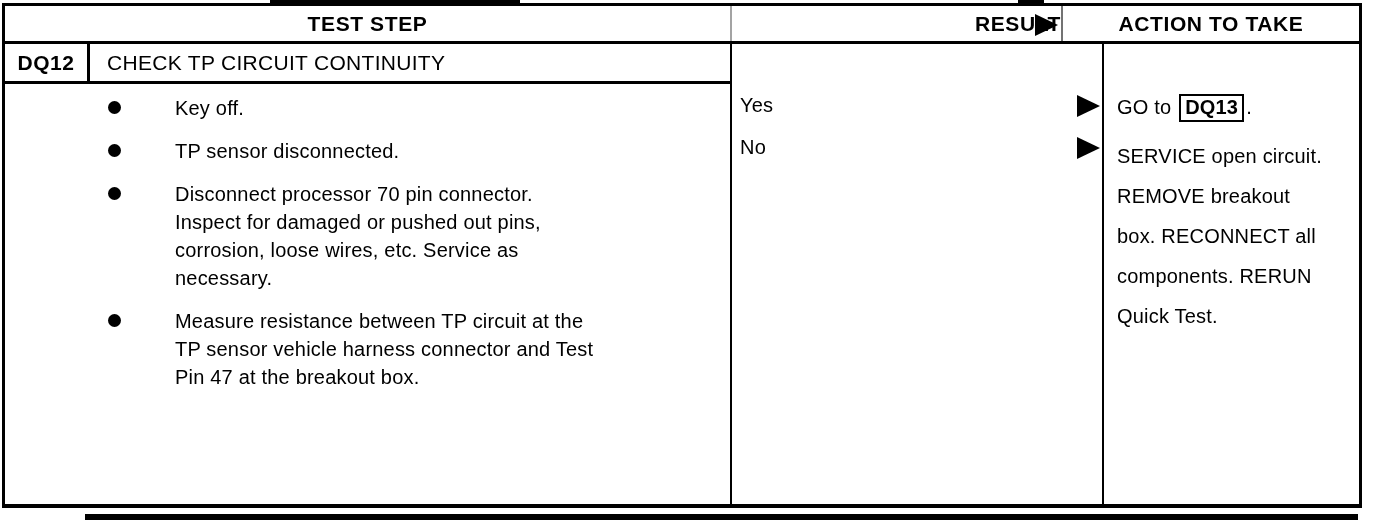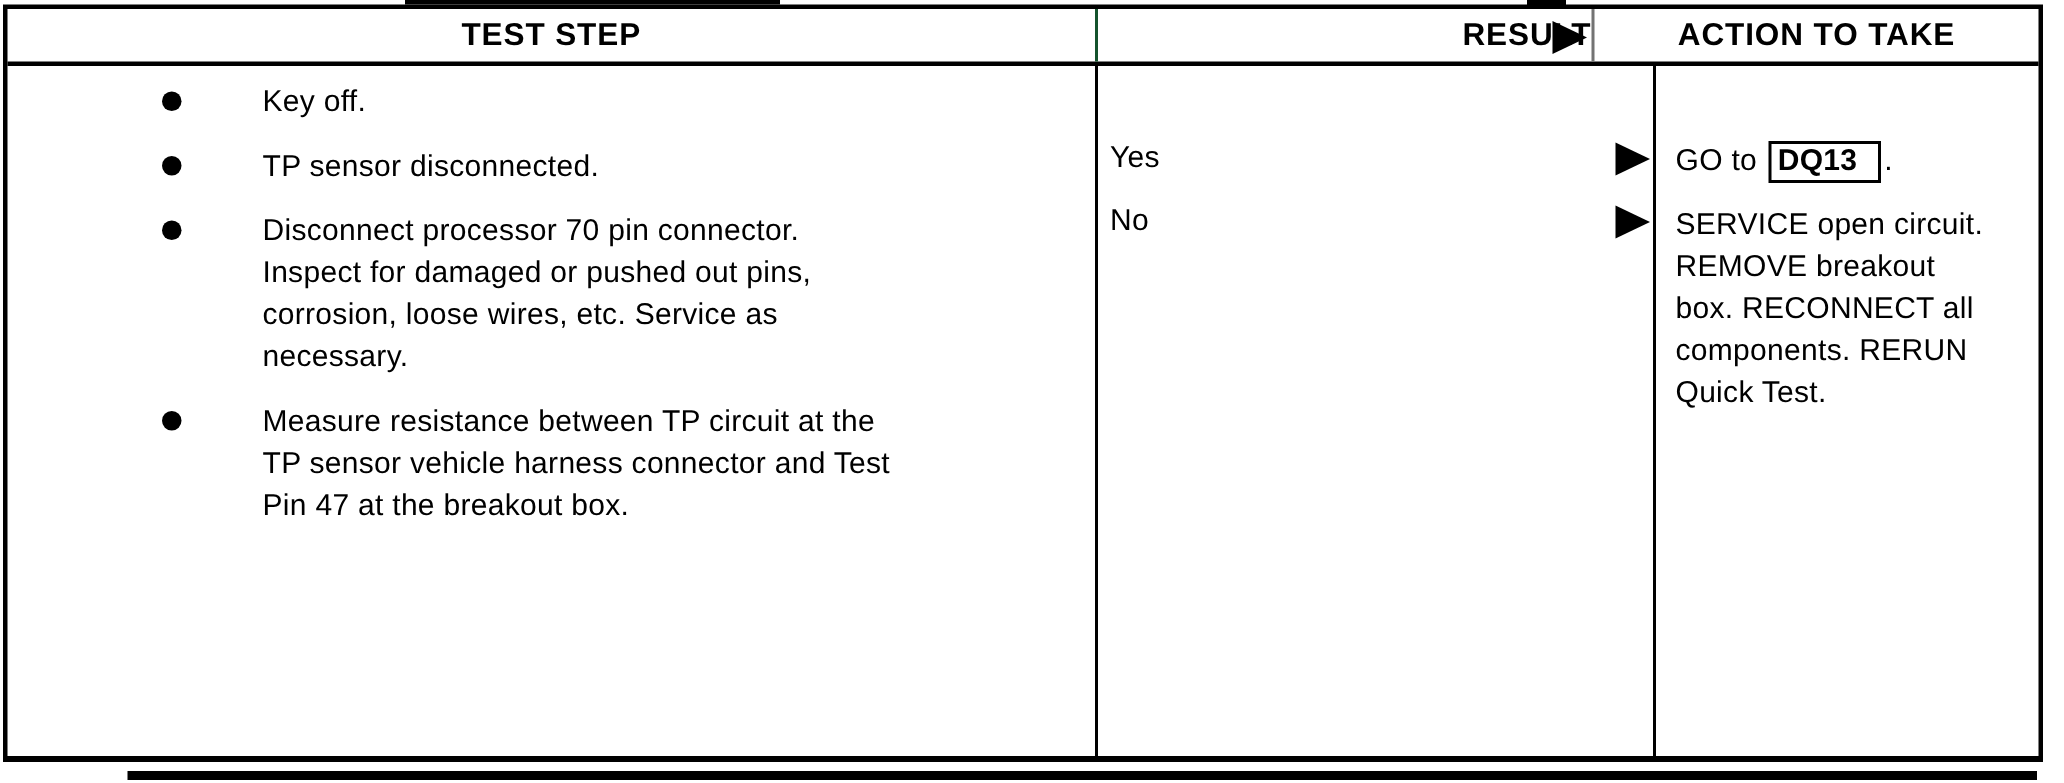--- a/index.html
+++ b/index.html
@@ -9,21 +9,21 @@
 
   
   .tbl { position:absolute; left:2px; top:3px; width:1360px; height:505px;
          border:3px solid #000; border-bottom-width:4px;
          display:flex; flex-direction:column; background:#fff; }
 
   
   .hdr { display:flex; height:38px; border-bottom:3px solid #000; flex:0 0 auto; }
   .hdr-cell { display:flex; align-items:center; justify-content:center;
               font-weight:bold; font-size:21px; letter-spacing:0.6px; }
-  .h-col1 { width:727px; border-right:2px solid #14532d; }
+  .h-col1 { width:727px; border-right:2px solid #a3a3a3; }
   .h-col2 { width:331px; border-right:2px solid #737373; position:relative;justify-content:flex-end; }
   .h-col3 { flex:1; }
   .tri { width:0; height:0; border-top:11px solid transparent;
          border-bottom:11px solid transparent; border-left:23px solid #000; }
   .hdr-arrow { position:absolute; right:3px; top:8px; }
 
   
   .bdy { flex:1; display:flex; }
   .b-col1 { width:727px; border-right:2px solid #000; display:flex; flex-direction:column; }
   .b-col2 { width:372px; border-right:2px solid #000; padding-top:50px; }
@@ -46,22 +46,22 @@
   .bullet.bold .btext { font-weight:bold; }
 
   
   .result-row { position:relative; height:42px; padding-left:8px;
                 font-size:20px; letter-spacing:0.2px; }
   .result-arrow { position:absolute; right:2px; top:1px; }
 
   
   .action-go { height:42px; font-size:20px; letter-spacing:0.2px; white-space:nowrap; }
   .ref-box { display:inline-block; border:2px solid #000; font-weight:bold;
-             padding:0 14px 1px 4px; margin:0 2px; }
-  .action-no { font-size:20px; line-height:28px; letter-spacing:0.2px; white-space:pre-line; }
+             padding:0 4px 1px 4px; margin:0 2px; }
+  .action-no { font-size:20px; line-height:40px; letter-spacing:0.2px; white-space:pre-line; }
 
   
   .art { position:absolute; background:#000; }
   .art-top1 { left:270px; top:0; width:250px; height:3px; }
   .art-top2 { left:1018px; top:0; width:26px; height:5px; }
   .art-bottom { left:85px; top:514px; width:1273px; height:6px; }
 </style>
 </head>
 <body>
 
@@ -74,20 +74,24 @@
       <div class="hdr-cell h-col2">
         <span>RESULT</span>
         <span class="tri hdr-arrow"></span>
       </div>
       <div class="hdr-cell h-col3">ACTION TO TAKE</div>
     </div>
 
     <div class="bdy">
 
       <div class="b-col1">
+        <div class="subrow">
+          <div class="stepid">DQ12</div>
+          <div class="steptitle">CHECK TP CIRCUIT CONTINUITY</div>
+        </div>
 
         <div class="bullets">
           <div class="bullet">
             <span class="dot"></span>
             <span class="btext">Key off.</span>
           </div>
           <div class="bullet">
             <span class="dot"></span>
             <span class="btext">TP sensor disconnected.</span>
           </div>

